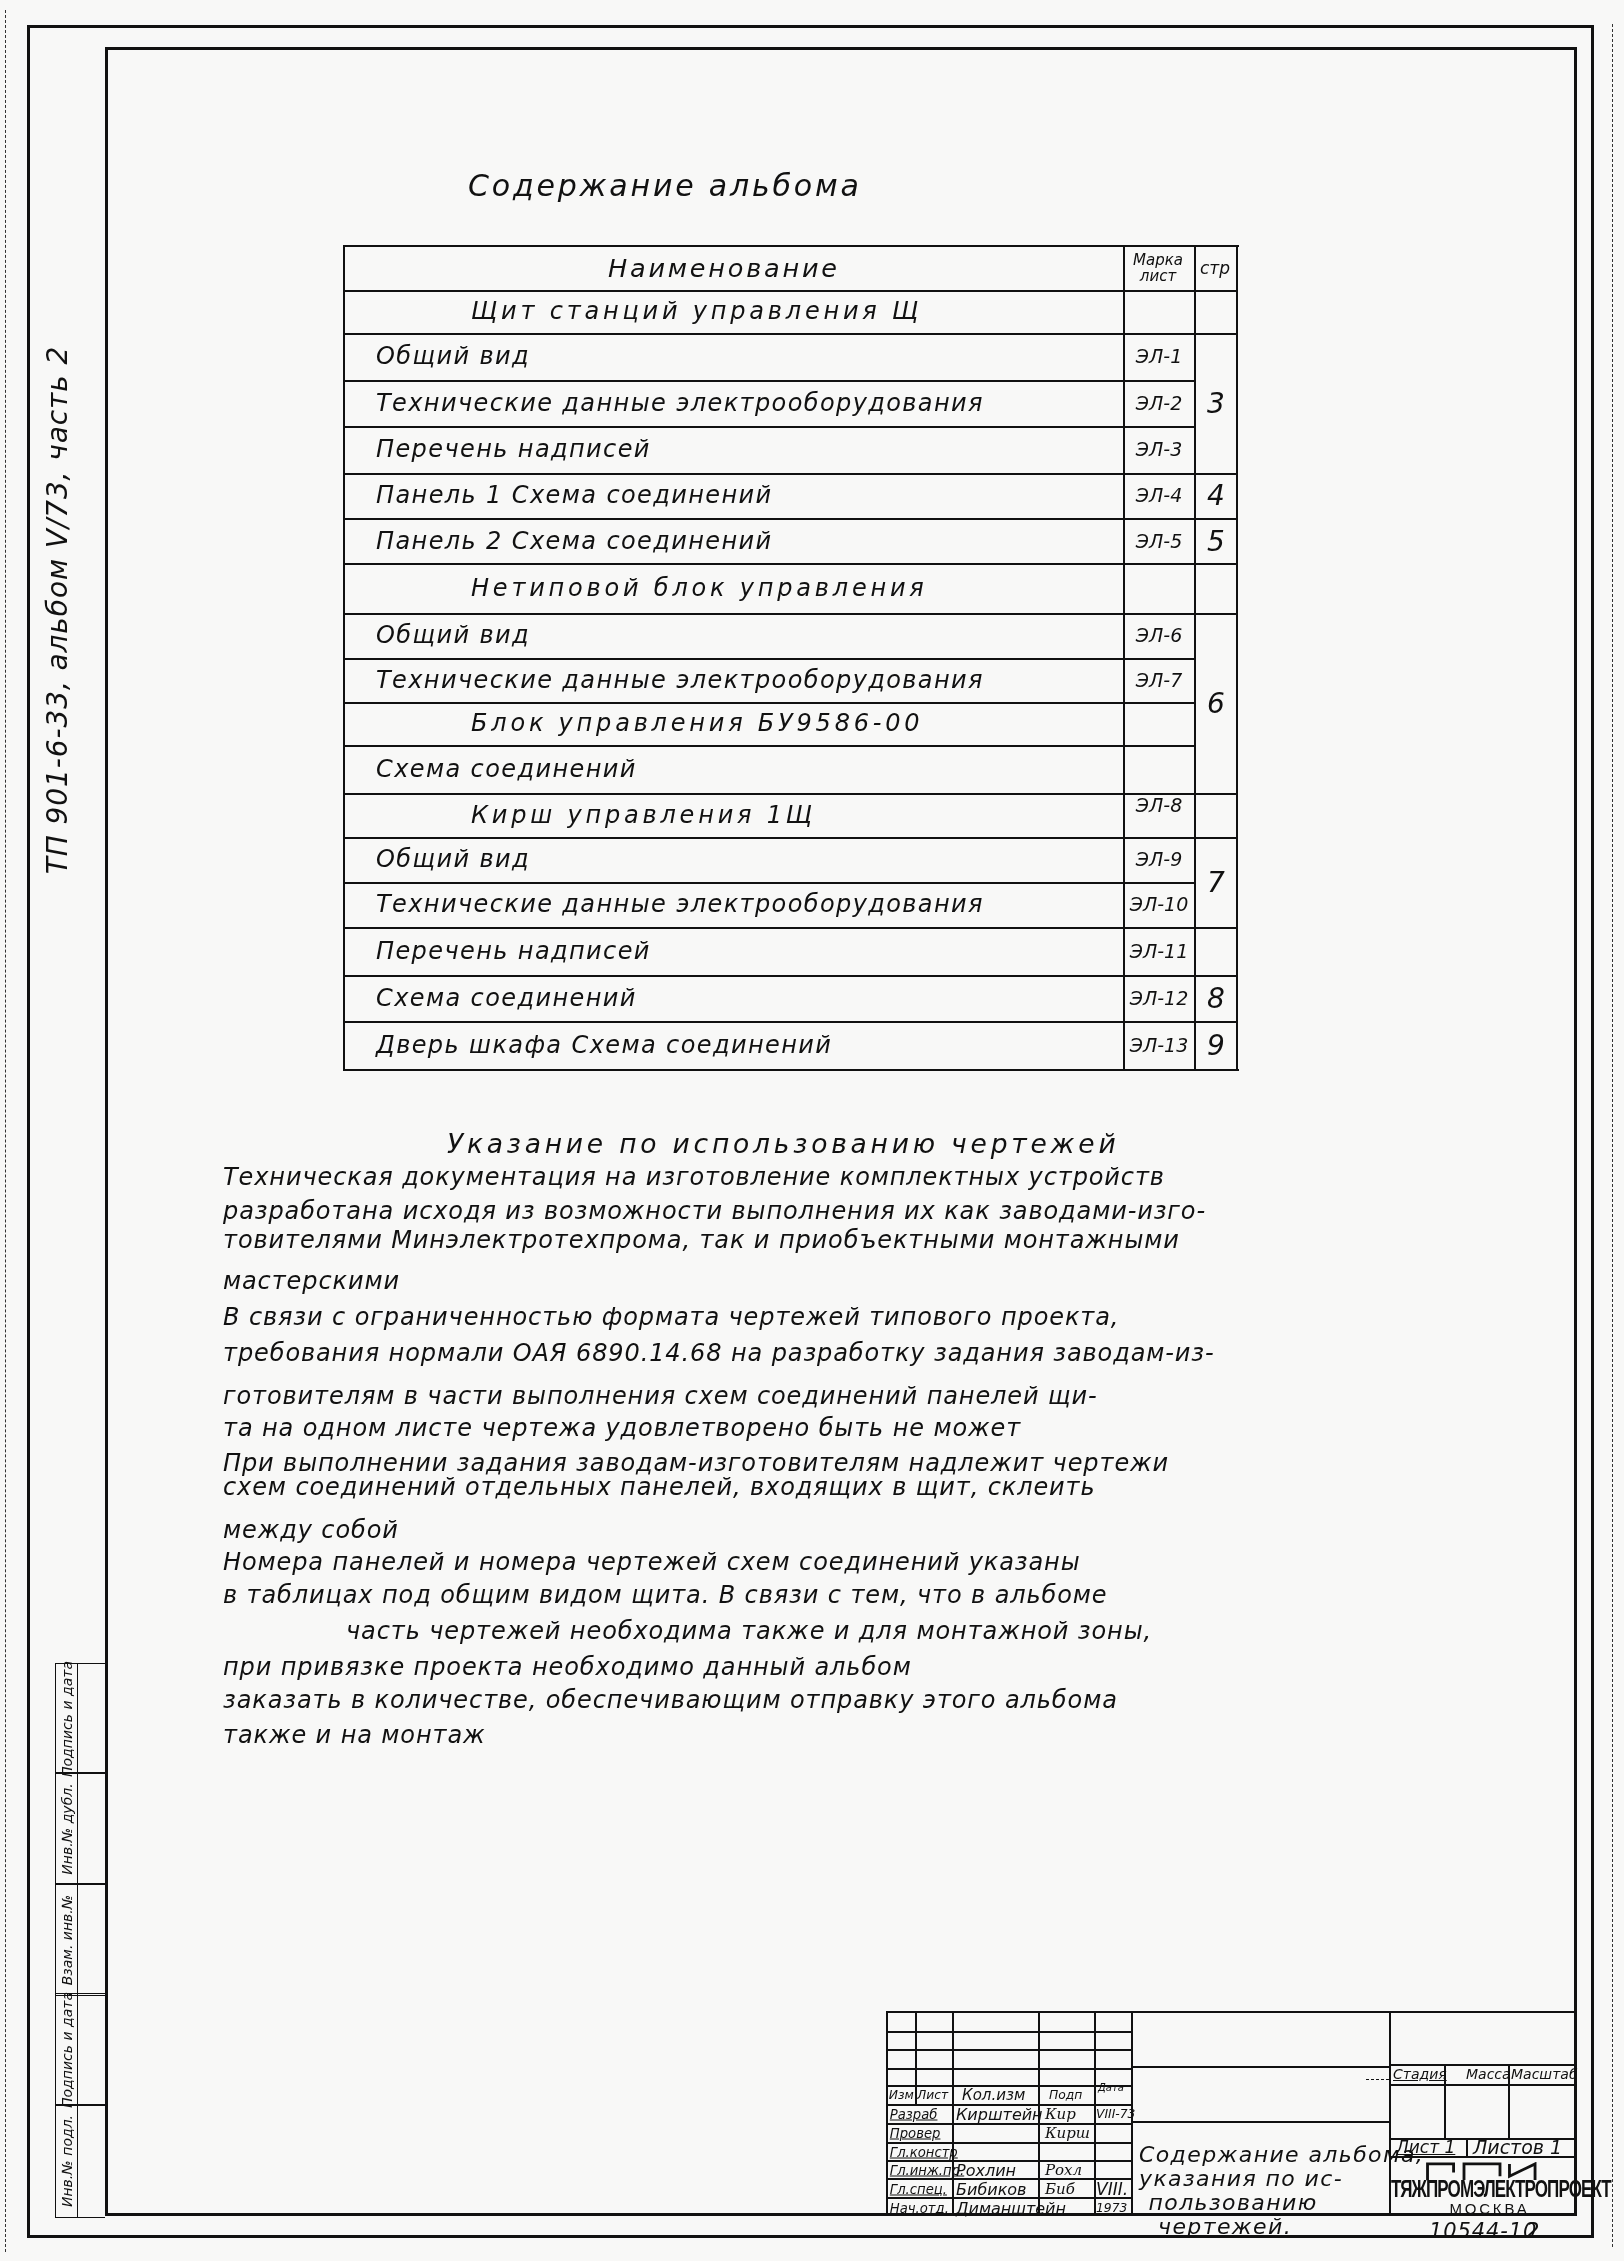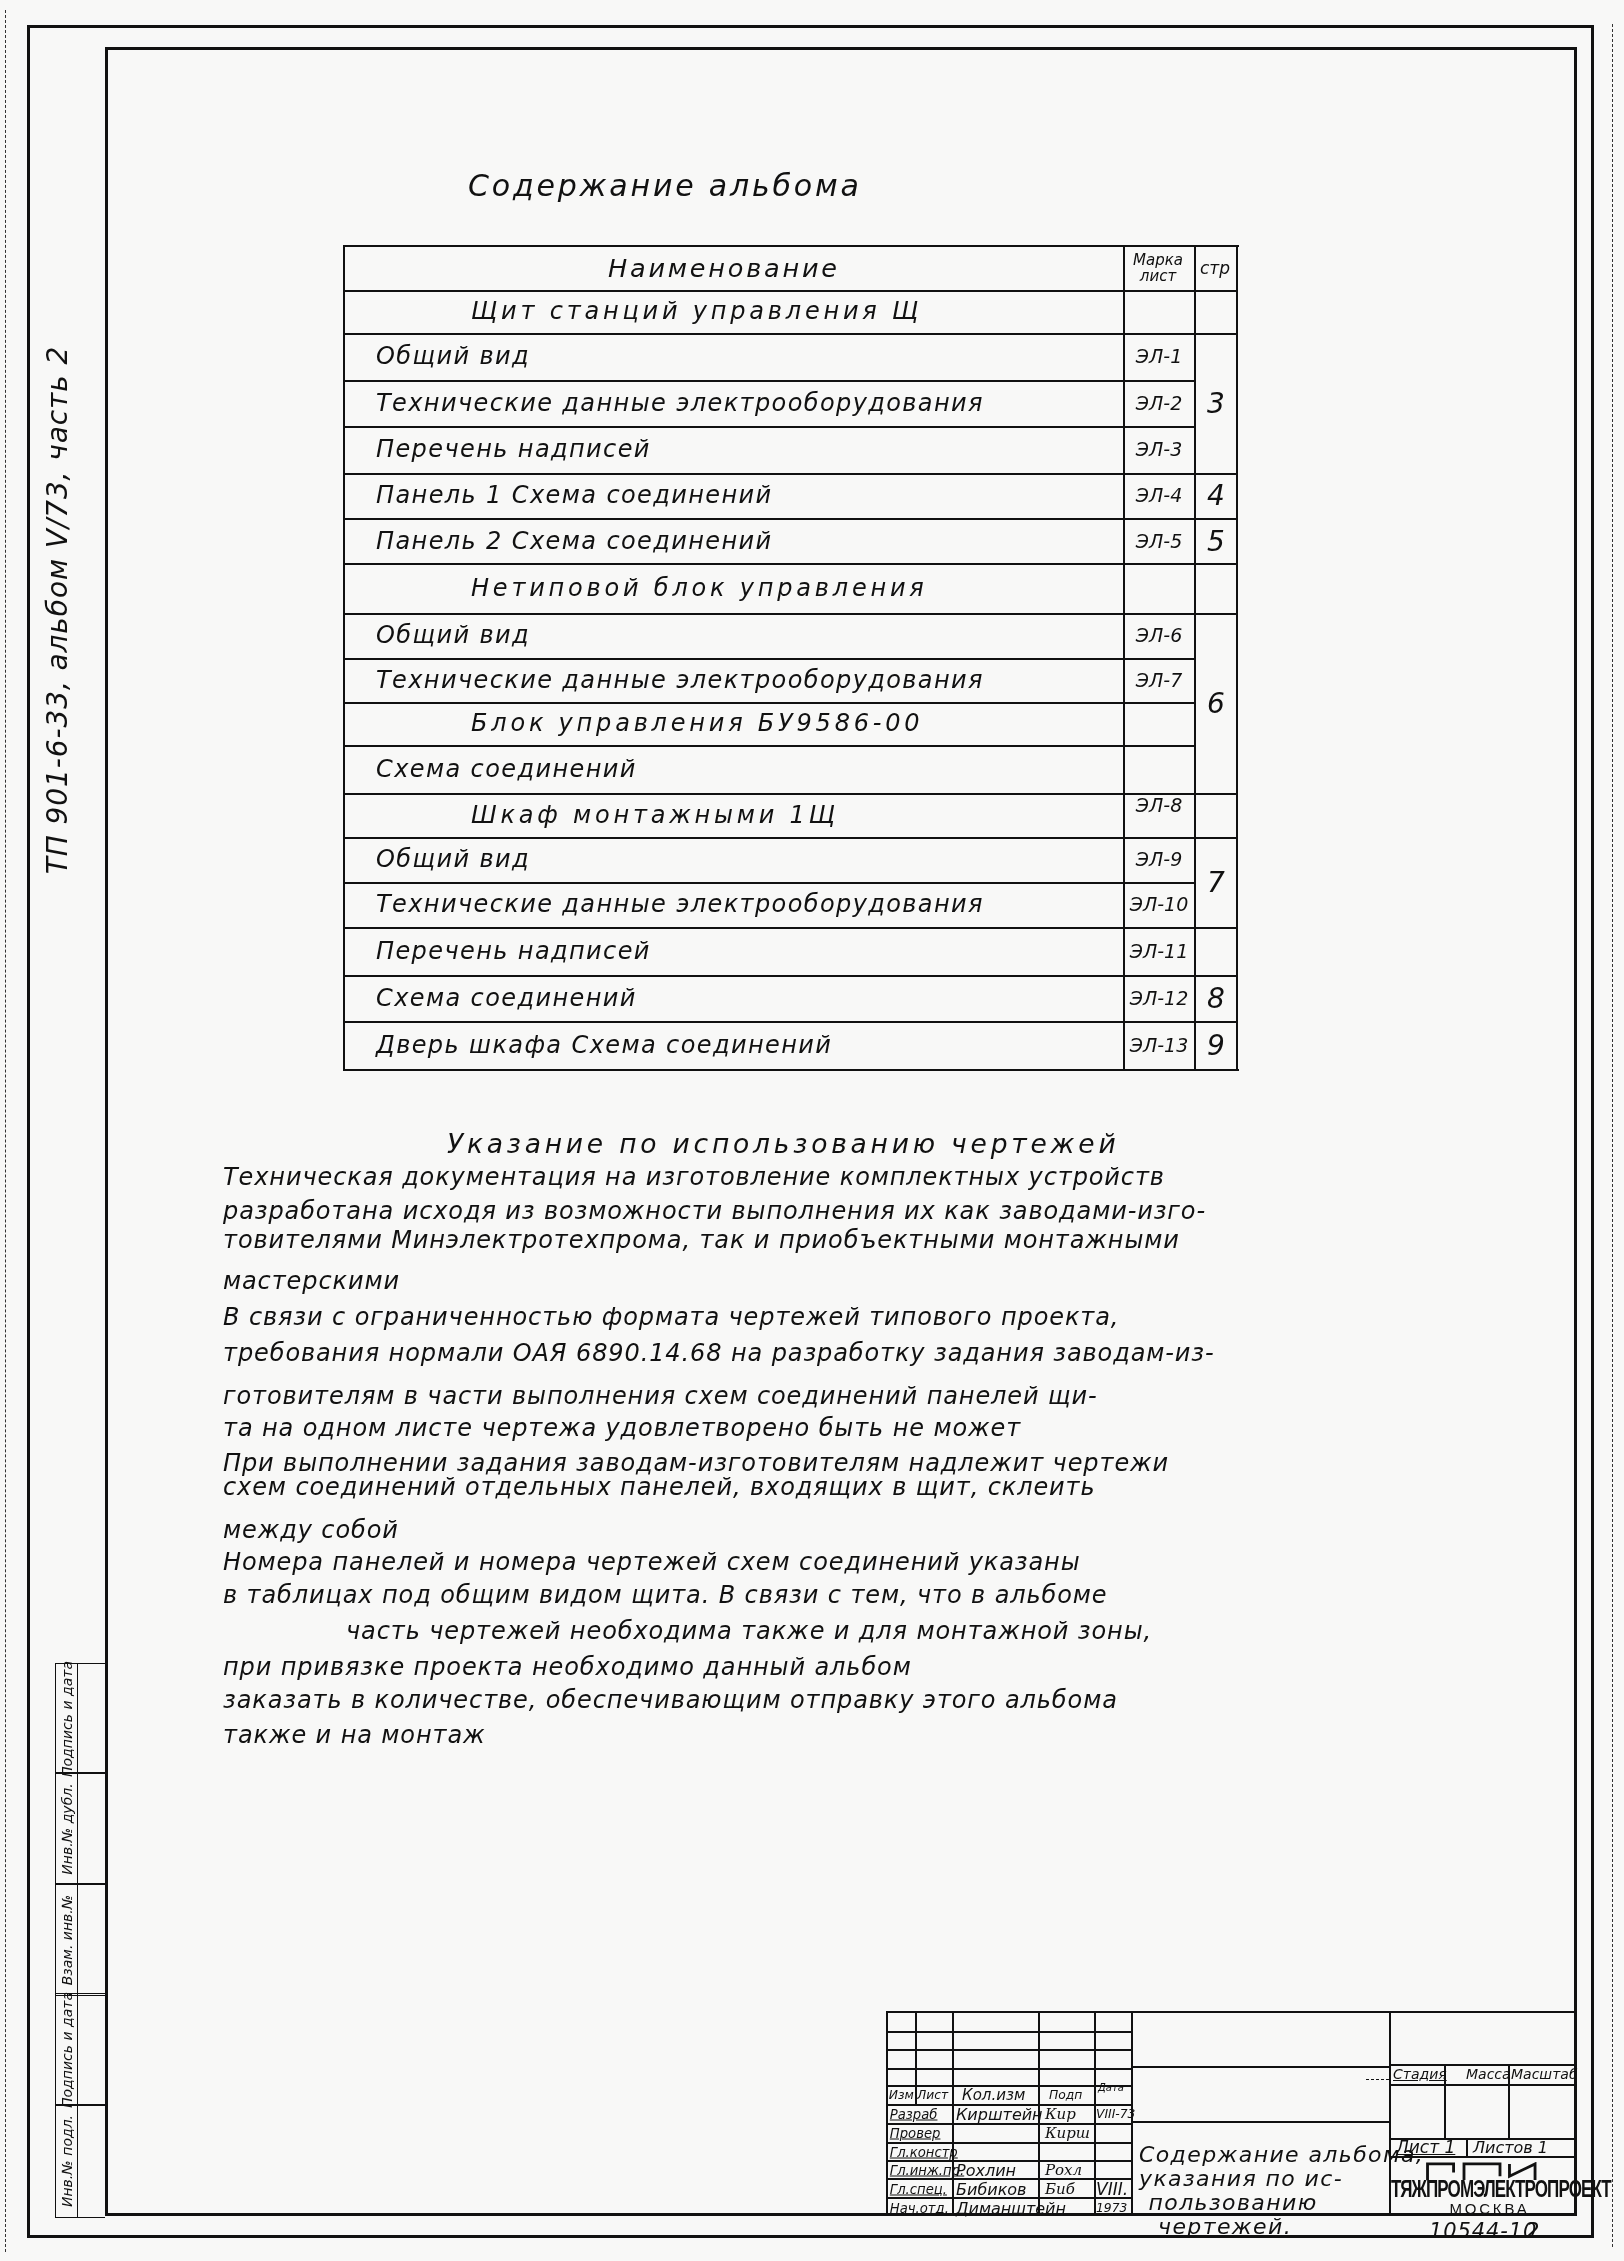--- a/index.html
+++ b/index.html
@@ -172,21 +172,21 @@
       <div class="mark-text" style="left: 816px; top: 435px;">ЭЛ-7</div>
     </div>
     <div>
       <div class="cell-text" style="left: 128px; top: 478px; letter-spacing: 3.8px;">Блок управления БУ9586-00</div>
     </div>
     <div>
       <div class="cell-text" style="left: 33px; top: 524px;">Схема соединений</div>
       <div class="mark-text" style="left: 816px; top: 524px; margin-top: 36px;">ЭЛ-8</div>
     </div>
     <div>
-      <div class="cell-text" style="left: 128px; top: 570px; letter-spacing: 3.8px;">Шкаф монтажными 1Щ</div>
+      <div class="cell-text" style="left: 128px; top: 570px; letter-spacing: 3.8px;">Кирш управления 1Щ</div>
     </div>
     <div>
       <div class="cell-text" style="left: 33px; top: 614px;">Общий вид</div>
       <div class="mark-text" style="left: 816px; top: 614px;">ЭЛ-9</div>
     </div>
     <div>
       <div class="cell-text" style="left: 33px; top: 659px;">Технические данные электрооборудования</div>
       <div class="mark-text" style="left: 816px; top: 659px;">ЭЛ-10</div>
     </div>
     <div>
@@ -235,21 +235,21 @@
   <div id="tb-title" style="left:253px; top:132px;">
       <div>Содержание альбома,</div>
       <div>указания по ис-</div>
       <div style="padding-left: 9.5px;">пользованию</div>
       <div style="padding-left: 19px;">чертежей.</div>
     </div>
   <div class="t" style="left:507px; top:63px; text-decoration:underline;">Стадия</div>
   <div class="t" style="left:580px; top:63px;">Масса</div>
   <div class="t" style="left:625px; top:63px;">Масштаб</div>
   <div class="t" style="left:510px; top:136px; font-size:17px; text-decoration:underline;">Лист 1</div>
-  <div class="t" style="left:587px; top:136px; font-size:16px;">Листов 1</div>
+  <div class="t" style="left:587px; top:136px; font-size:19px;">Листов 1</div>
   <div id="tb-org" style="left:505px; top:148px; width:186px; height:57px;">
     <div id="tb-logo" style="position:absolute; left:34px; top:2.8px;">
       <svg width="114" height="18" viewBox="0 0 240 38">
         <polyline points="5,38 5,4 60,4 60,22" fill="none" stroke="#111" stroke-width="6"></polyline>
         <polyline points="82,38 82,4 158,4 158,30" fill="none" stroke="#111" stroke-width="6"></polyline>
         <polyline points="178,4 178,30 232,4 232,38" fill="none" stroke="#111" stroke-width="6"></polyline>
       </svg>
     </div>
     <div style="position:absolute; left:0; width:186px; top:21px; font-family:'Liberation Sans', sans-serif; font-size:17px; letter-spacing:-0.9px; transform:scaleY(1.4);">ТЯЖПРОМЭЛЕКТРОПРОЕКТ</div>
     <div style="position:absolute; left:0; width:197px; top:41px; font-family:'Liberation Sans', sans-serif; font-weight:normal; font-size:15px; letter-spacing:2.8px;">МОСКВА</div>

